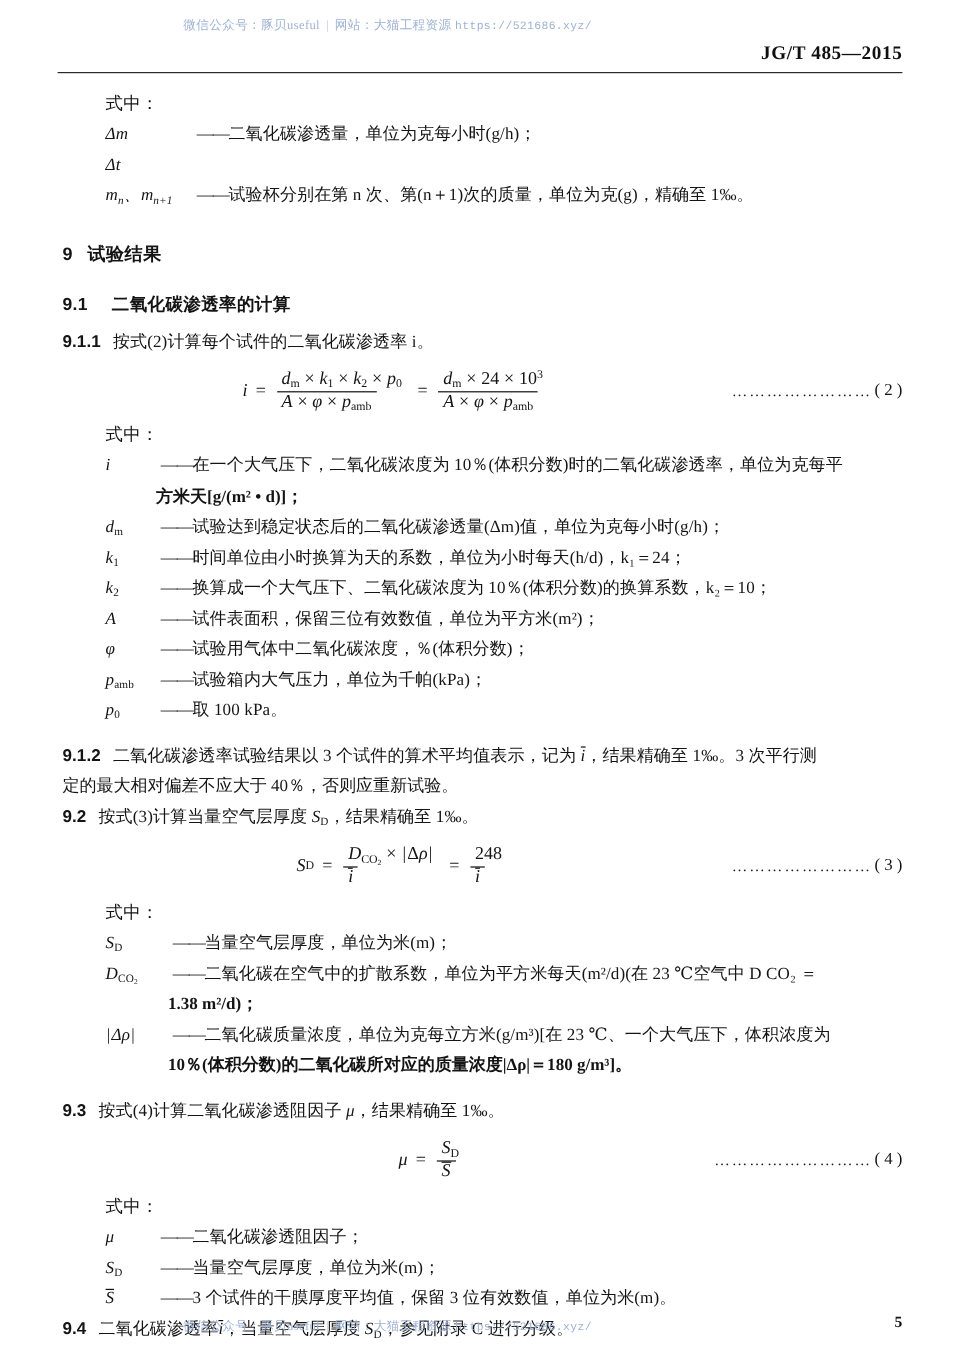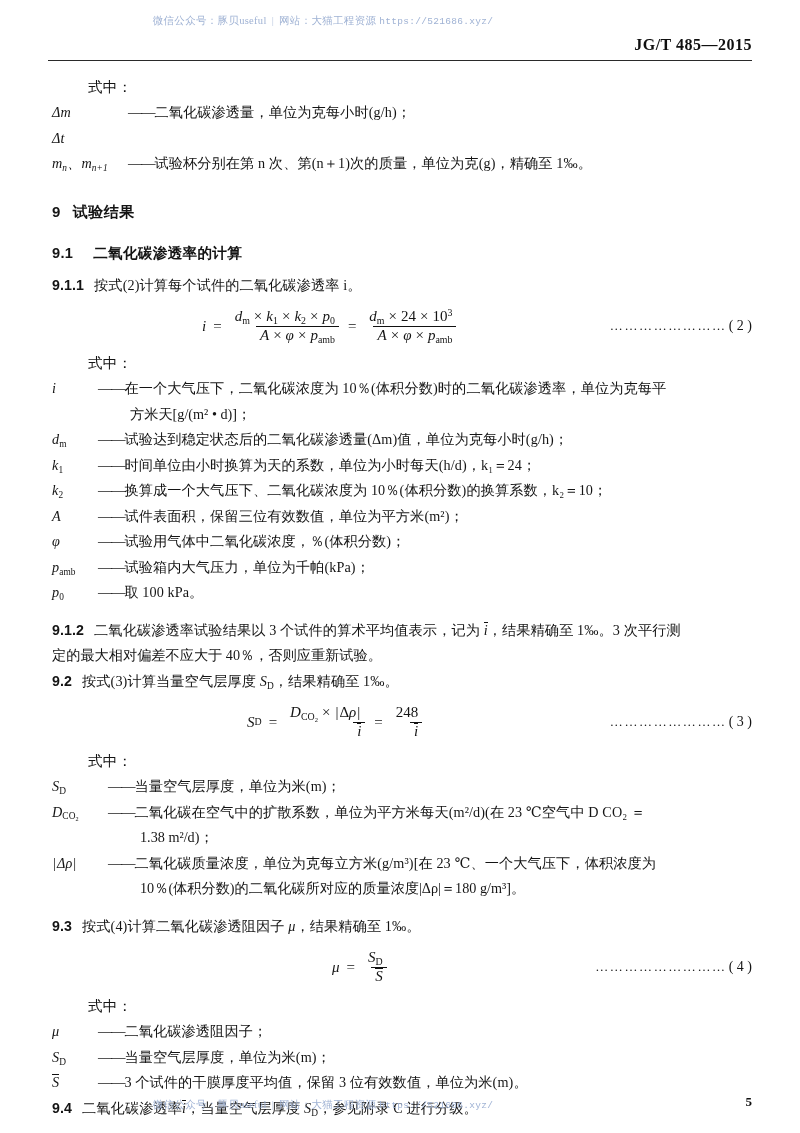--- a/index.html
+++ b/index.html
@@ -84,39 +84,41 @@
     margin-left: 36px;
     letter-spacing: 0.2px;
   }
 
   
   .defrow {
     display: flex;
     align-items: center;
     font-size: 14.2px;
     line-height: 25.5px;
+    margin-left: 36px;
     letter-spacing: 0.1px;
   }
   .defrow .sym {
     flex: 0 0 auto;
     min-width: 72px;
     font-style: italic;
     font-family: "Liberation Serif", serif;
     white-space: nowrap;
     padding-right: 4px;
   }
   .defrow .sym.narrow { min-width: 42px; }
   .defrow .sym.mid { min-width: 52px; }
   .defrow .txt { flex: 1 1 auto; }
   .defrow .dash { letter-spacing: -1px; }
   .cont-line {
     font-size: 14.2px;
     line-height: 25.5px;
     margin-left: 36px;
     padding-left: 72px;
+    font-weight: bold;
   }
   .cont-line.pl42 { padding-left: 42px; }
   .cont-line.pl52 { padding-left: 52px; }
 
   
   .h1 {
     font-size: 15px;
     font-weight: bold;
     letter-spacing: 0.5px;
     margin: 26px 0 0 0;
@@ -197,21 +199,21 @@
   .eqsign { padding: 0 7px; font-style: normal; }
 
   sub.sb { font-size: 0.66em; font-style: normal; vertical-align: -0.28em; line-height: 0; }
   sub.sbi { font-size: 0.66em; font-style: italic; vertical-align: -0.28em; line-height: 0; }
   sup.sp { font-size: 0.66em; font-style: normal; vertical-align: 0.5em; line-height: 0; }
 
   
   .frac {
     display: inline-flex;
     flex-direction: column;
-    align-items: flex-end;
+    align-items: flex-start;
     vertical-align: middle;
     margin: 0 2px;
   }
   .frac > .numer {
     padding: 0 4px 1px 4px;
     white-space: nowrap;
   }
   .frac > .denom {
     padding: 0 4px 0 4px;
     border-top: 1.4px solid #111;

